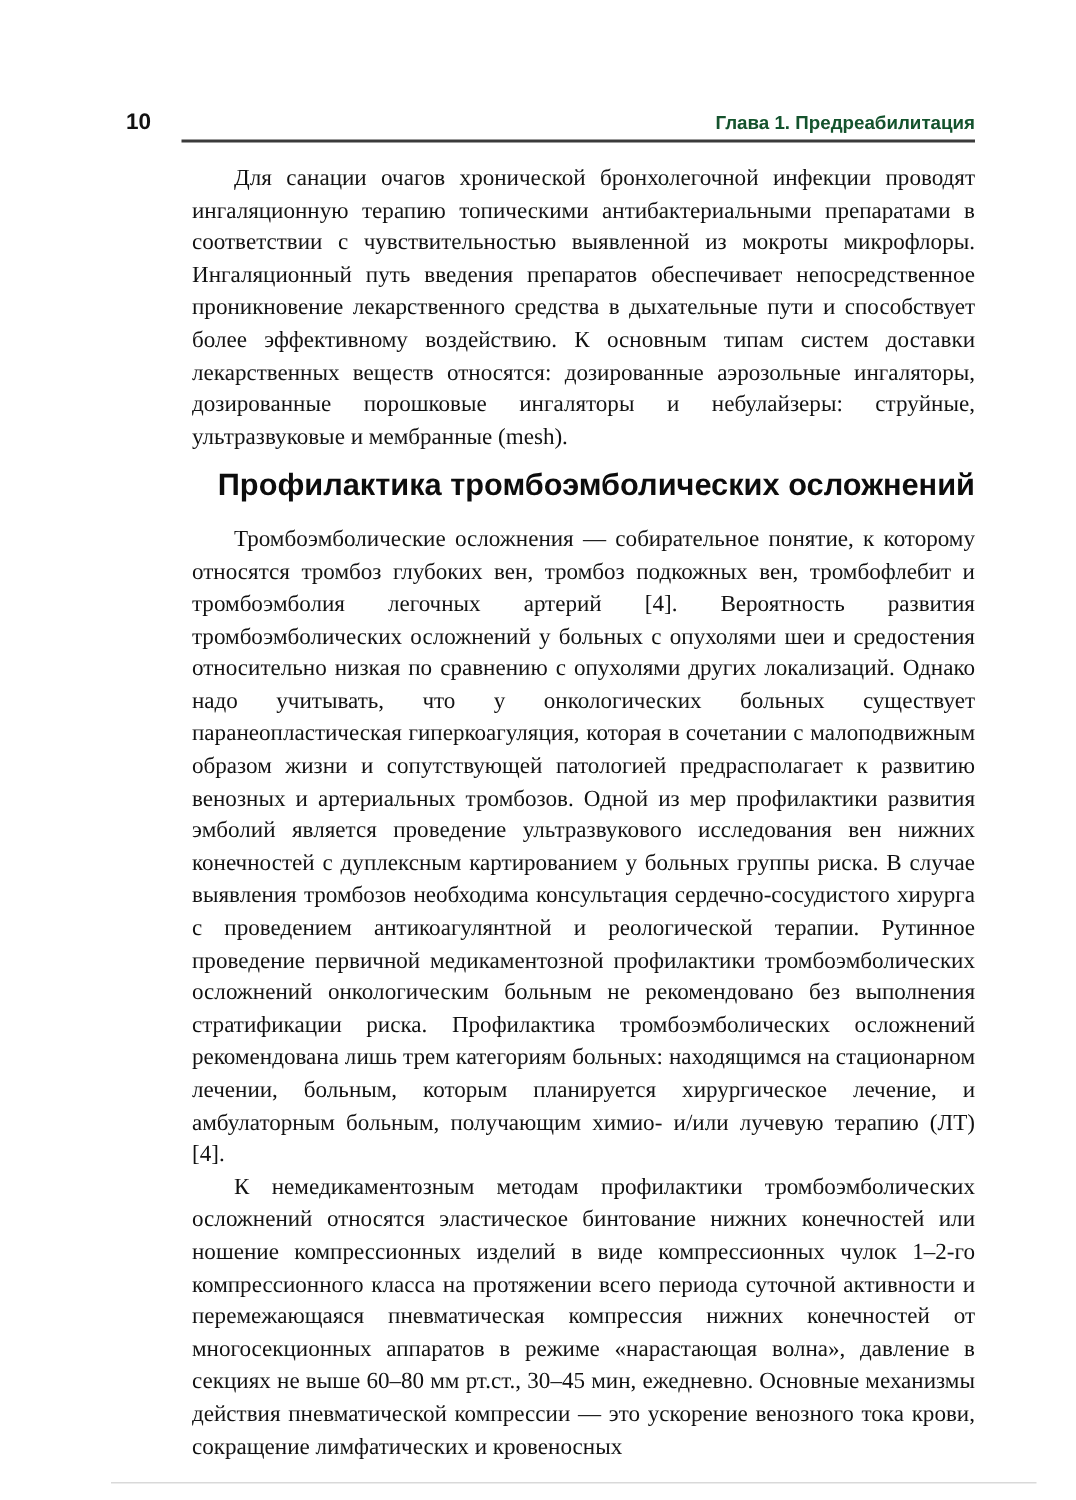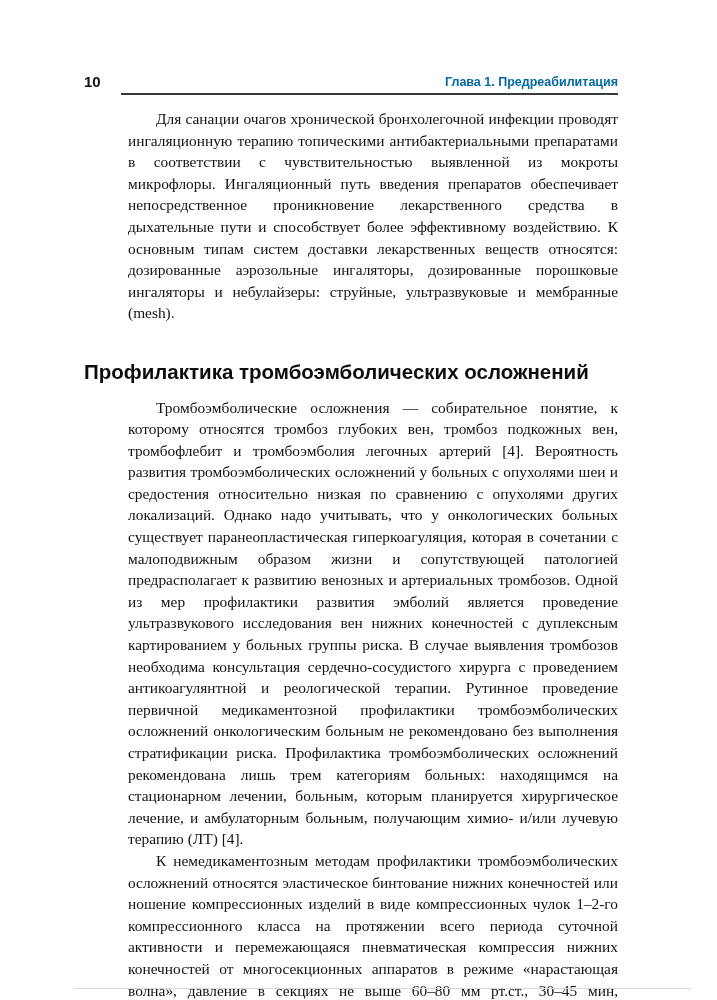--- a/index.html
+++ b/index.html
@@ -8,39 +8,39 @@
     width: 717px;
     height: 1000px;
     position: relative;
     font-family: "Liberation Serif", serif;
     color: #121212;
     overflow: hidden;
   }
   .page {
     position: absolute;
     inset: 0;
-    padding: 74px 99px 0 84px;
+    padding: 74px 67px 0 84px;
   }
   .running-head {
     display: flex;
     justify-content: space-between;
     align-items: flex-end;
     font-family: "Liberation Sans", sans-serif;
   }
   .page-number {
     font-weight: 700;
     font-size: 15px;
     line-height: 1;
   }
   .chapter-title {
     font-size: 12.5px;
     font-weight: 600;
     line-height: 1;
     padding-bottom: 1px;
-    color: #0369a1;
+    color: #14532d;
   }
   .head-rule {
     height: 2px;
     background: #3b3b3b;
     margin-left: 37px;
     margin-top: 4px;
   }
   .body-text {
     margin-top: 13px;
     font-size: 15.4px;
@@ -51,22 +51,22 @@
   }
   .body-text p {
     text-indent: 28px;
     margin-left: 44px;
   }
   .section-heading {
     font-family: "Liberation Sans", sans-serif;
     font-size: 20.5px;
     font-weight: 700;
     line-height: 1.15;
-    margin: 36px 0 13px 0;
-    text-align: left;
+    margin: 10px 0 13px 0;
+    text-align: right;
     text-indent: 0;
     color: #0d0d0d;
   }
   .page-edge-line {
     position: absolute;
     left: 74px;
     right: 26px;
     bottom: 11px;
     height: 1px;
     background: #d9d9d9;

